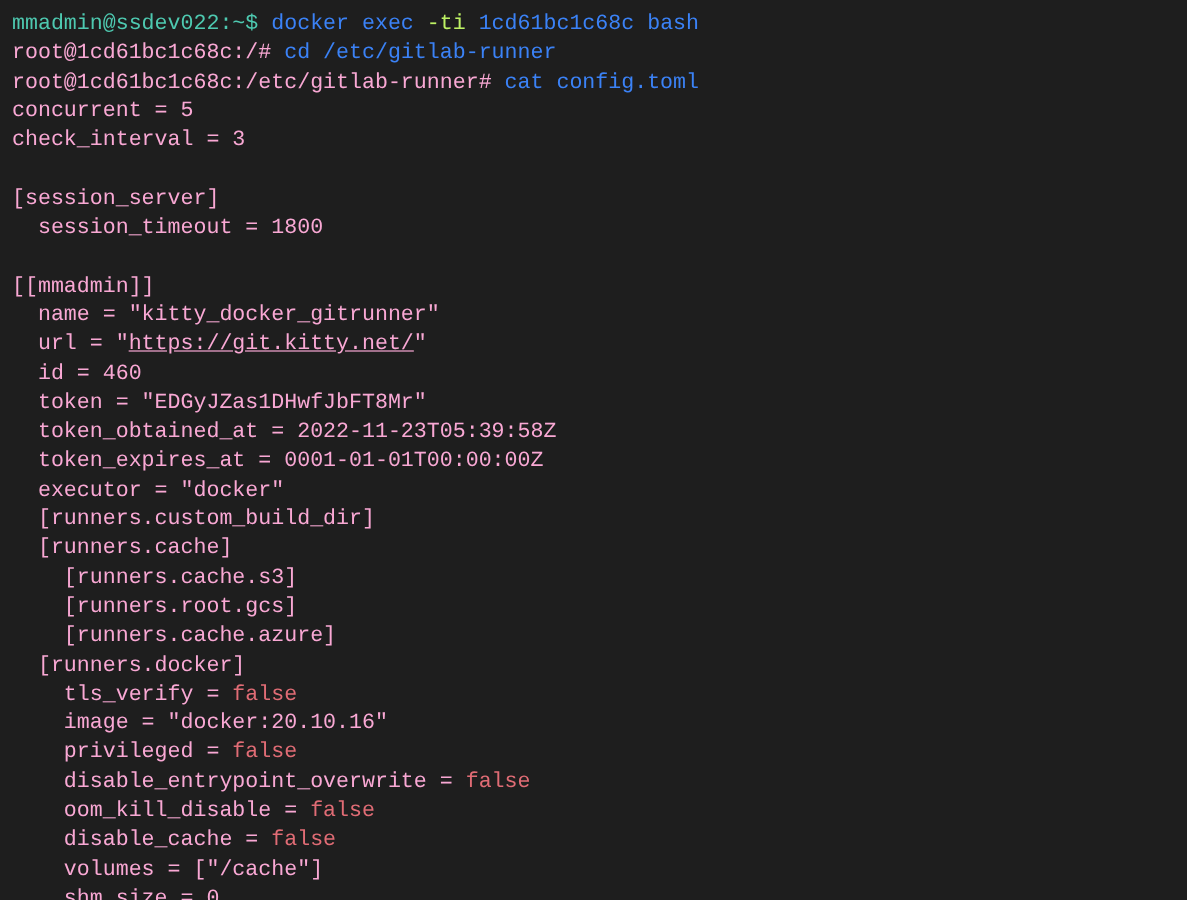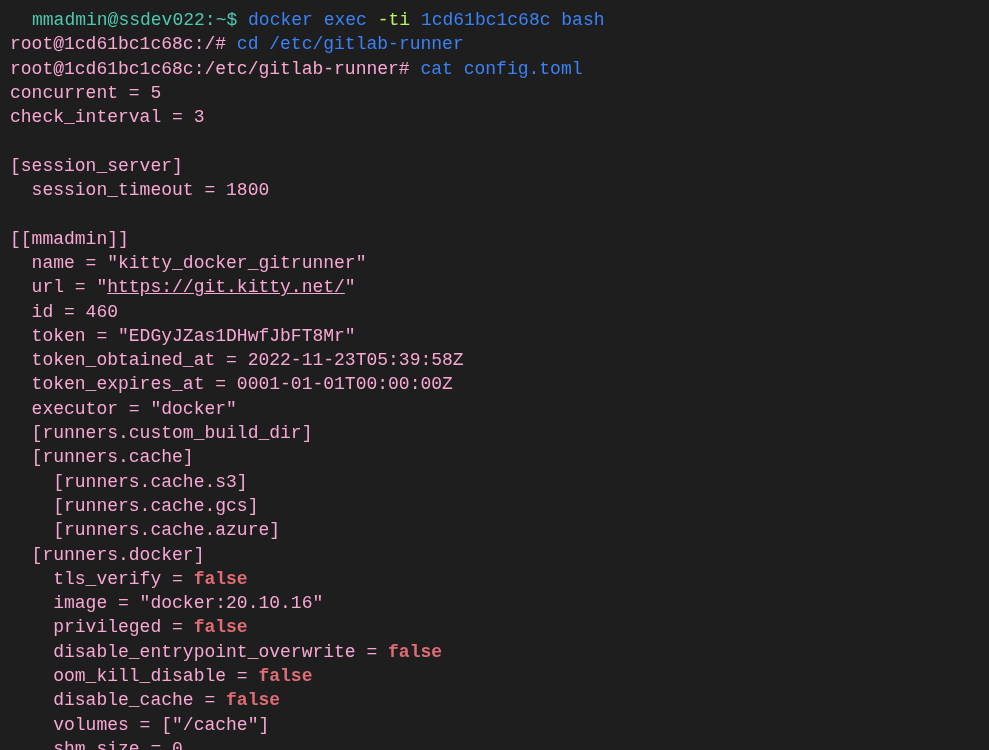--- a/index.html
+++ b/index.html
@@ -16,34 +16,32 @@
       line-height: 1.35;
       width: 989px;
       height: 750px;
       overflow: hidden;
     }
     .terminal-output {
       white-space: pre;
     }
     .prompt-user {
       color: #4ec9b0;
-      margin-left: 22px;
     }
     .cmd {
       color: #3b82f6;
     }
     .flag {
       color: #bef264;
     }
     .white {
       color: #f9a8d4;
     }
     .keyword {
       color: #e06c75;
-      font-weight: bold;
     }
     .underline {
       text-decoration: underline;
     }
   </style>
 </head>
 <body>
 
 <div class="terminal-output"><span class="prompt-user">mmadmin@ssdev022:~$</span><span class="cmd"> docker exec </span><span class="flag">-ti</span><span class="cmd"> 1cd61bc1c68c bash</span>
 <span class="white">root@1cd61bc1c68c:/#</span><span class="cmd"> cd /etc/gitlab-runner</span>
@@ -58,21 +56,21 @@
 <span class="white">  name = "kitty_docker_gitrunner"</span>
 <span class="white">  url = "</span><span class="white underline">https://git.kitty.net/</span><span class="white">"</span>
 <span class="white">  id = 460</span>
 <span class="white">  token = "EDGyJZas1DHwfJbFT8Mr"</span>
 <span class="white">  token_obtained_at = 2022-11-23T05:39:58Z</span>
 <span class="white">  token_expires_at = 0001-01-01T00:00:00Z</span>
 <span class="white">  executor = "docker"</span>
 <span class="white">  [runners.custom_build_dir]</span>
 <span class="white">  [runners.cache]</span>
 <span class="white">    [runners.cache.s3]</span>
-<span class="white">    [runners.cache.gcs]</span>
+<span class="white">    [runners.root.gcs]</span>
 <span class="white">    [runners.cache.azure]</span>
 <span class="white">  [runners.docker]</span>
 <span class="white">    tls_verify = </span><span class="keyword">false</span>
 <span class="white">    image = "docker:20.10.16"</span>
 <span class="white">    privileged = </span><span class="keyword">false</span>
 <span class="white">    disable_entrypoint_overwrite = </span><span class="keyword">false</span>
 <span class="white">    oom_kill_disable = </span><span class="keyword">false</span>
 <span class="white">    disable_cache = </span><span class="keyword">false</span>
 <span class="white">    volumes = ["/cache"]</span>
 <span class="white">    shm_size = 0</span></div>

